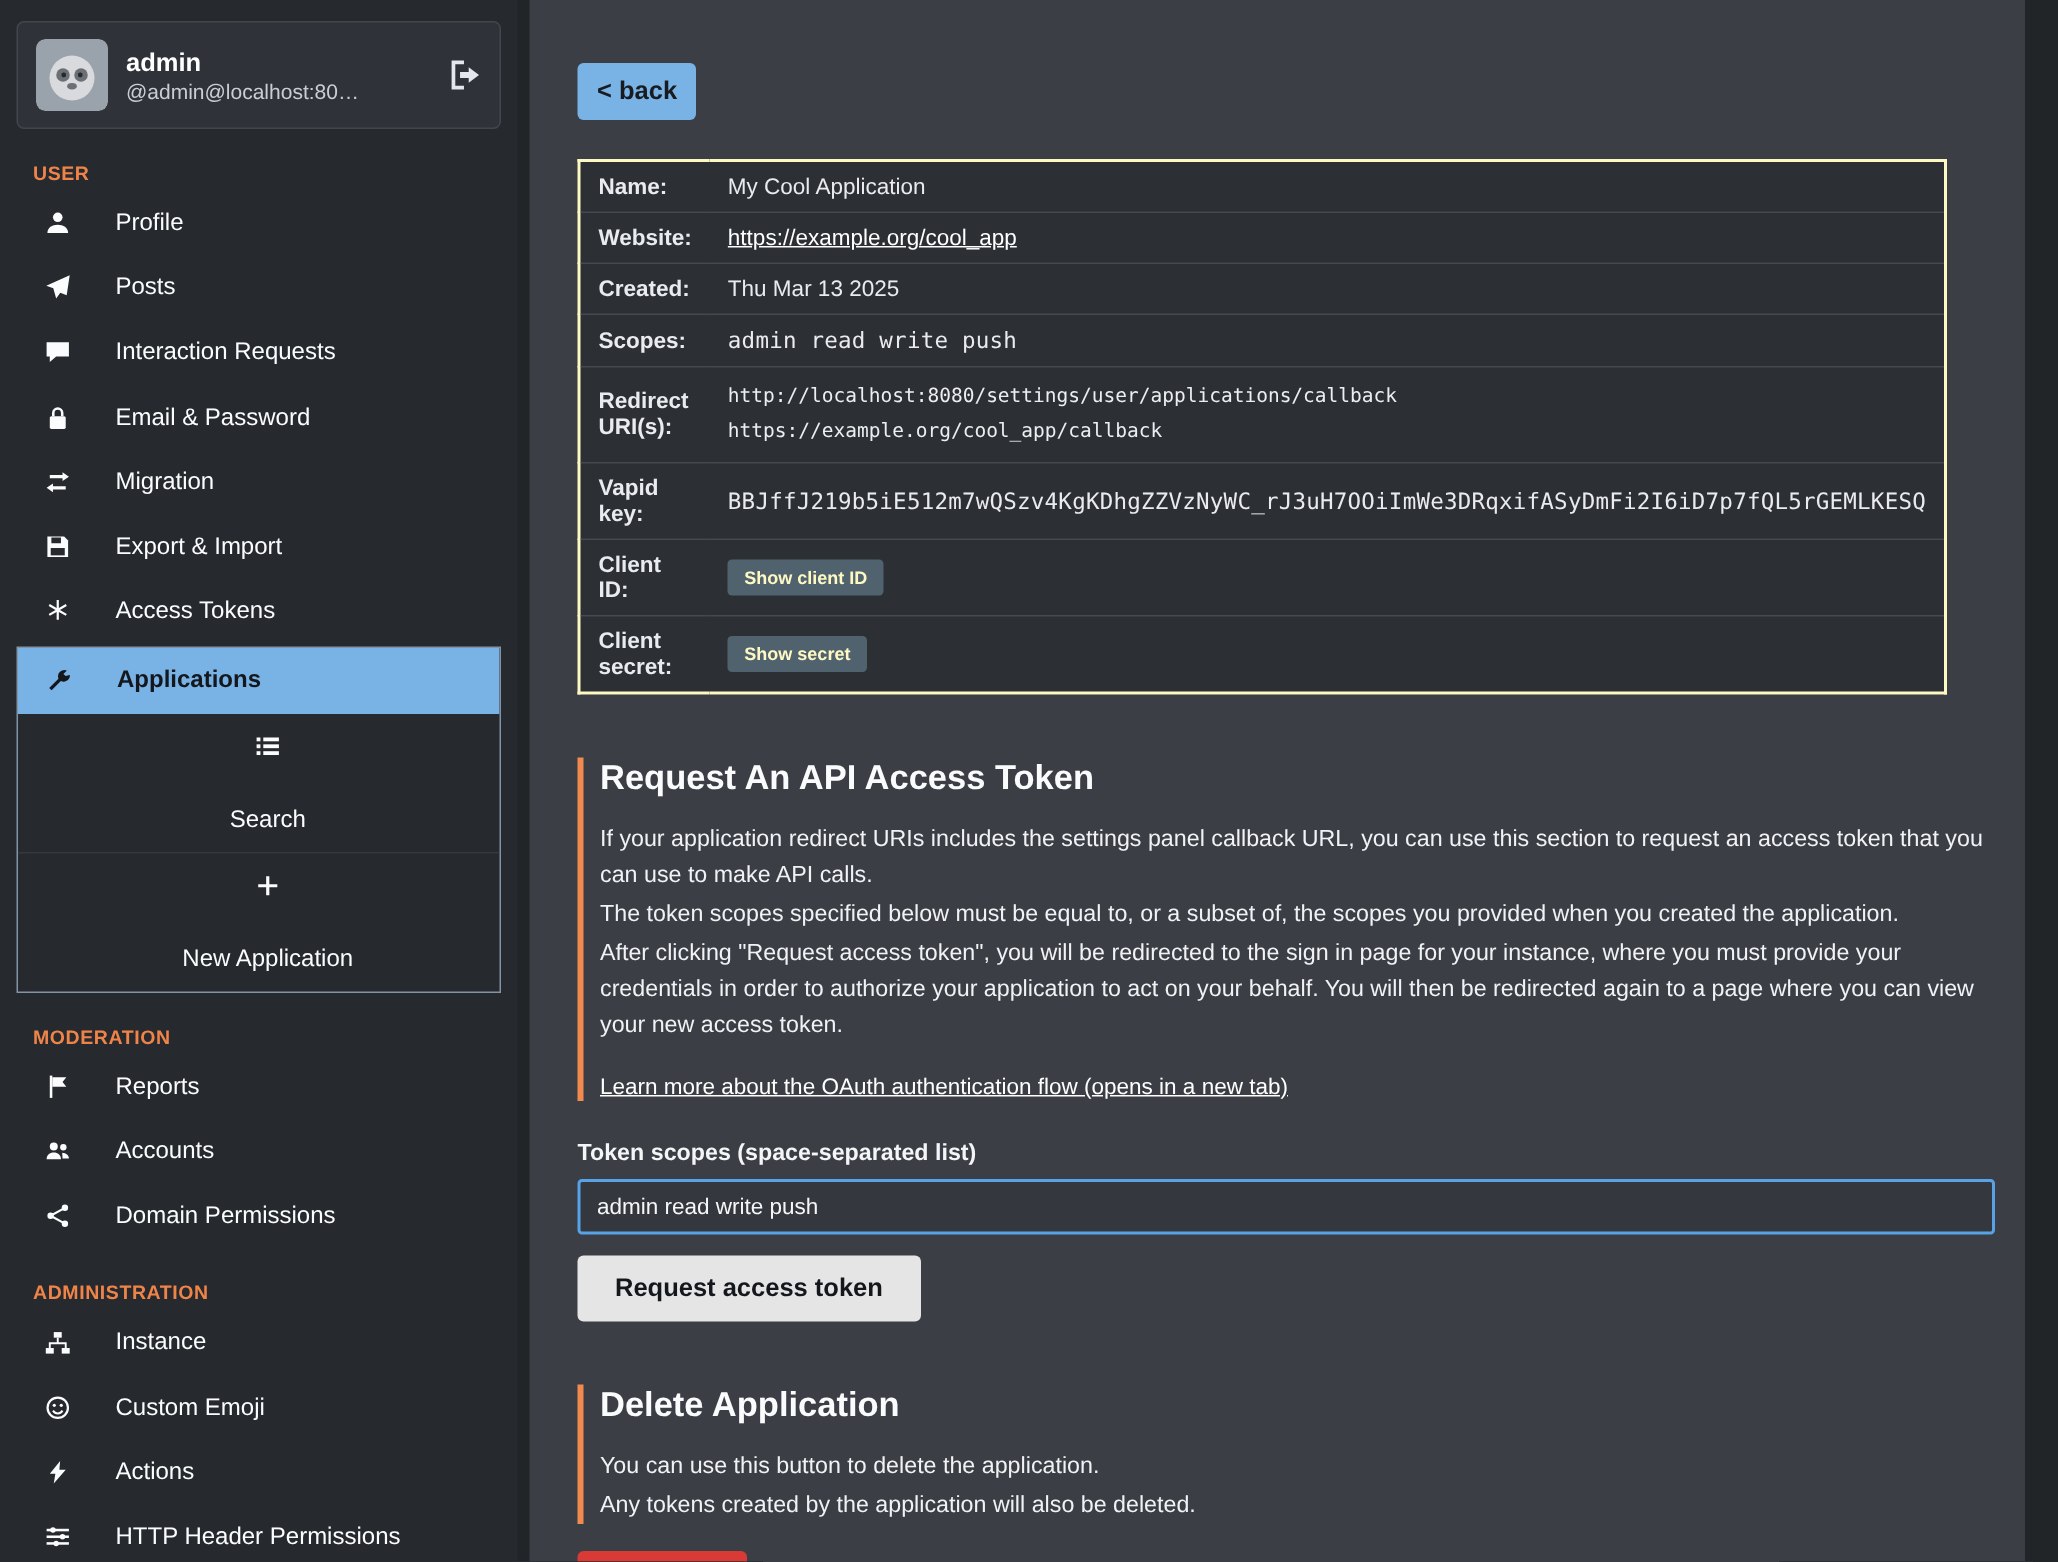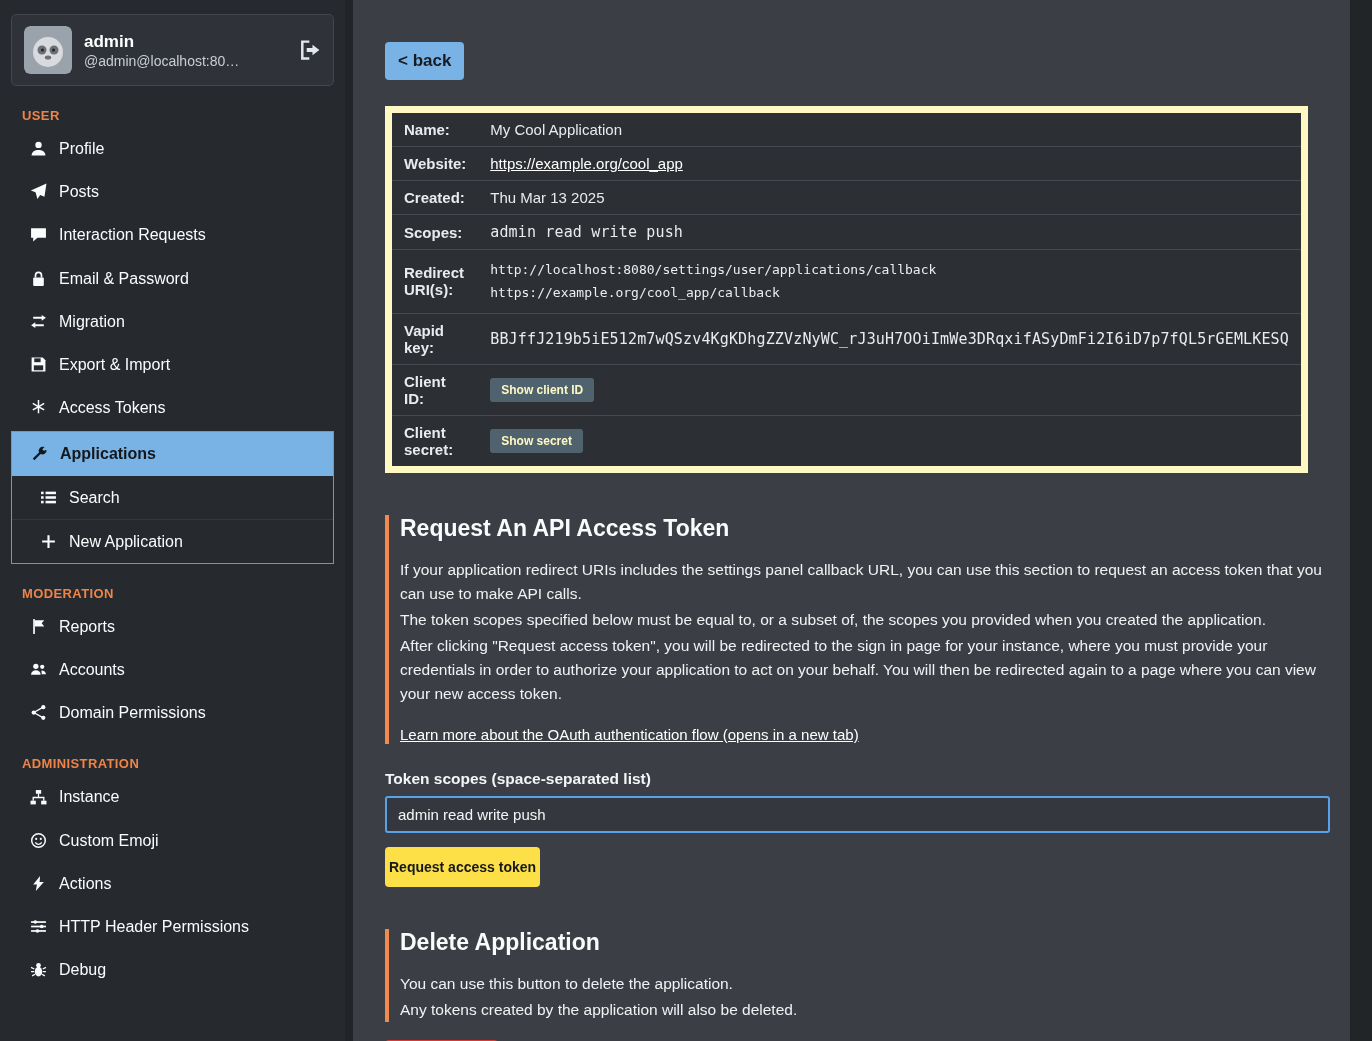--- a/index.html
+++ b/index.html
@@ -10,60 +10,60 @@
   .sidebar{flex:0 0 345px;width:345px;background:#26292e;overflow:hidden;}
   .user-card{margin:14px 11px 6px 11px;background:#2f3339;border:1px solid #42474e;border-radius:5px;
     padding:11px 12px;display:flex;align-items:center;gap:12px;}
   .avatar{width:48px;height:48px;border-radius:6px;overflow:hidden;flex:0 0 48px;}
   .user-meta{min-width:0;}
   .user-name{font-size:17px;font-weight:700;color:#ffffff;line-height:1.35;}
   .user-handle{font-size:14px;color:#c9ced4;white-space:nowrap;overflow:hidden;text-overflow:ellipsis;max-width:178px;}
   .logout{margin-left:auto;color:#e3e8ee;display:flex;align-items:center;cursor:pointer;}
   .nav-section-title{margin:22px 0 4px;padding-left:22px;font-size:13px;font-weight:700;
     letter-spacing:.03em;color:#ef8449;}
-  .nav-item{display:flex;align-items:center;gap:11px;padding:12px 14px 12px 28px;font-size:16px;
+  .nav-item{display:flex;align-items:center;gap:29px;padding:12px 14px 12px 28px;font-size:16px;
     color:#fbfcfd;cursor:pointer;line-height:1.2;}
   .icon{width:20px;flex:0 0 20px;display:inline-flex;justify-content:center;align-items:center;color:inherit;}
   .icon svg{display:block;}
   .nav-group{margin:2px 11px 0 11px;border:1px solid #8094a6;border-radius:0;overflow:hidden;}
   .nav-group .nav-item{padding-left:17px;}
   .nav-item.active{background:#79b2e5;color:#14181d;font-weight:700;}
-  .nav-item.sub{padding-left:26px;}
+  .nav-item.sub{padding-left:26px;flex-direction:column;}
   .nav-item.sub + .nav-item.sub{border-top:1px solid #343940;}
 
   
   .main{flex:1;overflow:hidden;}
   .panel{background:#3b3f45;margin:0 22px 0 8px;padding:42px 0 34px 32px;box-sizing:border-box;}
   .page-header{display:flex;align-items:center;gap:15px;margin-bottom:26px;}
   .back-btn{background:#79b2e5;color:#181c21;font-weight:700;font-size:17px;border:none;
     border-radius:4px;padding:9px 13px;cursor:pointer;font-family:inherit;}
   h1{margin:0;font-size:26px;font-weight:700;color:#fafbfc;letter-spacing:.01em;}
 
-  table.details{width:781px;border-collapse:collapse;background:#2c2f34;border:7px solid #fef9c3;}
+  table.details{width:781px;border-collapse:collapse;background:#2c2f34;border:2px solid #fef9c3;}
   table.details td{border-bottom:1px solid #454a51;padding:8px 12px;vertical-align:middle;font-size:15px;color:#e9ebee;}
   table.details tr:last-child td{border-bottom:none;}
   td.k{width:178px;font-weight:700;color:#f4f5f7;font-size:15.5px;}
   .mono{font-family:"DejaVu Sans Mono",monospace;font-size:13px;color:#eceef0;letter-spacing:.01em;}
   .mono-line{font-family:"DejaVu Sans Mono",monospace;font-size:13px;color:#eceef0;line-height:1.8;}
   a.link{color:#ffffff;text-decoration:underline;}
   .reveal-btn{background:#51626f;color:#fef9c3;font-weight:700;font-size:12px;border:none;
     border-radius:3px;padding:5px 11px;cursor:pointer;font-family:inherit;}
 
   section.block{margin-top:42px;width:945px;}
   .blurb{border-left:4px solid #f28a50;padding-left:11px;}
   .blurb h2{margin:0 0 16px;font-size:23px;font-weight:700;color:#fafbfc;}
   .blurb p{margin:0;font-size:15.5px;line-height:1.55;color:#f0f2f4;}
   .blurb p + p{margin-top:2px;}
   .oauth-link{display:inline-block;margin-top:20px;font-size:15px;}
   .field-label{display:block;margin-top:26px;font-weight:700;font-size:15.5px;color:#f4f5f7;}
   .scopes-input{margin-top:8px;width:945px;box-sizing:border-box;background:#34383e;
     border:2px solid #58a3e8;border-radius:3px;color:#f5f6f7;padding:8px 11px;font-size:15px;
     font-family:"Liberation Sans",sans-serif;}
-  .primary-btn{margin-top:14px;background:#fde047;color:#14181d;font-weight:700;font-size:14px;
-    border:none;border-radius:4px;padding:12px 4px;cursor:pointer;font-family:inherit;}
+  .primary-btn{margin-top:14px;background:#e5e5e5;color:#14181d;font-weight:700;font-size:17px;
+    border:none;border-radius:4px;padding:12px 25px;cursor:pointer;font-family:inherit;}
   .delete-btn{margin-top:18px;background:#d93a35;color:#ffffff;font-weight:700;font-size:17px;
     border:none;border-radius:4px;padding:12px 31px;cursor:pointer;font-family:inherit;}
 </style>
 </head>
 <body>
 
 <div class="app">
 
   <aside class="sidebar">
 

